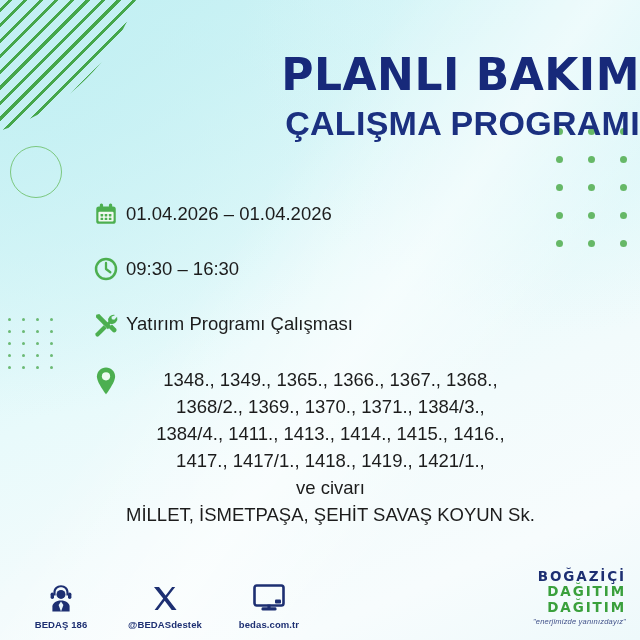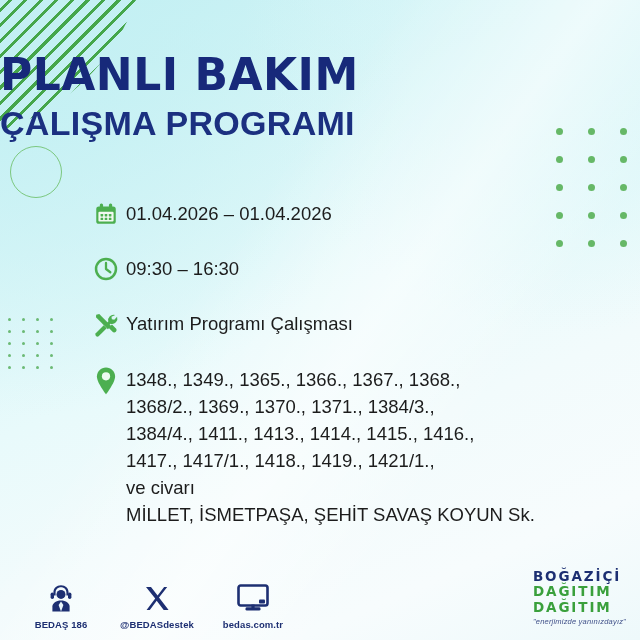--- a/index.html
+++ b/index.html
@@ -43,53 +43,53 @@
   }
   #dots-left i{width:3.4px;height:3.4px;border-radius:50%;background:#4faa52;display:block;opacity:.8;}
   #dots-right{
     left:556px;top:128px;
     grid-template-columns:repeat(3,32px);
     grid-template-rows:repeat(5,28px);
   }
   #dots-right i{width:7px;height:7px;border-radius:50%;background:#5fb45f;display:block;opacity:.95;}
 
   
-  #header{position:absolute;left:0;right:0;top:52px;text-align:left;}
+  #header{position:absolute;left:0;right:0;top:52px;text-align:right;}
   #title-main{
     font-size:44px;line-height:46px;font-weight:800;letter-spacing:.5px;
     color:#17297a;margin:0;
     font-family:"DejaVu Sans","Liberation Sans",sans-serif;
   }
   #title-sub{
     font-size:34px;line-height:42px;font-weight:600;letter-spacing:.3px;
     color:#1b3080;margin:4px 0 0 0;
   }
 
   
-  #info{position:absolute;left:86px;top:200px;right:40px;}
+  #info{position:absolute;left:86px;top:200px;right:40px;text-align:center;}
   .row{display:flex;align-items:flex-start;margin-bottom:20px;}
   .icon-box{width:40px;min-width:40px;height:34px;display:flex;align-items:flex-start;justify-content:center;padding-top:1px;}
   .row-text{
     font-size:18.5px;line-height:20px;color:#1c1c1c;padding-top:4px;
     font-family:"Liberation Sans",sans-serif;
   }
   #row-addr{margin-bottom:0;}
   #addr-text{
     font-size:18.5px;line-height:27px;color:#1c1c1c;padding-top:1px;
     max-width:435px;
   }
   #addr-text span{display:block;white-space:nowrap;}
 
   
   #footer{position:absolute;left:0;right:0;bottom:0;height:78px;}
-  #contacts{position:absolute;left:24px;bottom:10px;display:flex;align-items:center;gap:22px;}
+  #contacts{position:absolute;left:24px;bottom:10px;display:flex;align-items:center;gap:30px;}
   .contact{width:74px;text-align:center;color:#1d2f72;}
   .contact .glyph{height:34px;display:flex;align-items:flex-end;justify-content:center;}
   .contact .cap{font-size:9.5px;margin-top:5px;letter-spacing:.1px;font-weight:600;color:#1d2f72;}
-  #logo{position:absolute;right:14px;bottom:14px;text-align:left;}
+  #logo{position:absolute;right:14px;bottom:14px;text-align:right;}
   .logo-line{font-weight:800;font-size:13.5px;letter-spacing:1.9px;line-height:15.5px;
              font-family:"DejaVu Sans","Liberation Sans",sans-serif;}
   #logo-l1{color:#1d2f72;}
   #logo-l2,#logo-l3{color:#3aa03c;}
   #logo-tag{font-size:7.5px;font-style:italic;color:#1d2f72;letter-spacing:.2px;margin-top:2px;opacity:.85;}
 </style>
 </head>
 <body>
 
 <div id="poster">

